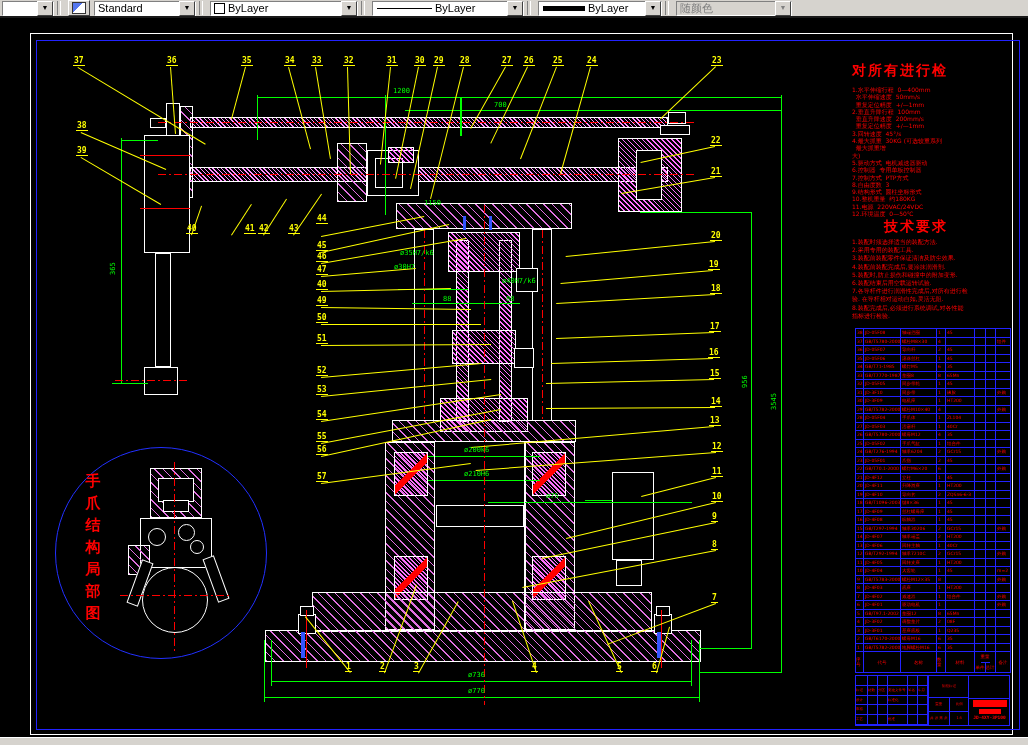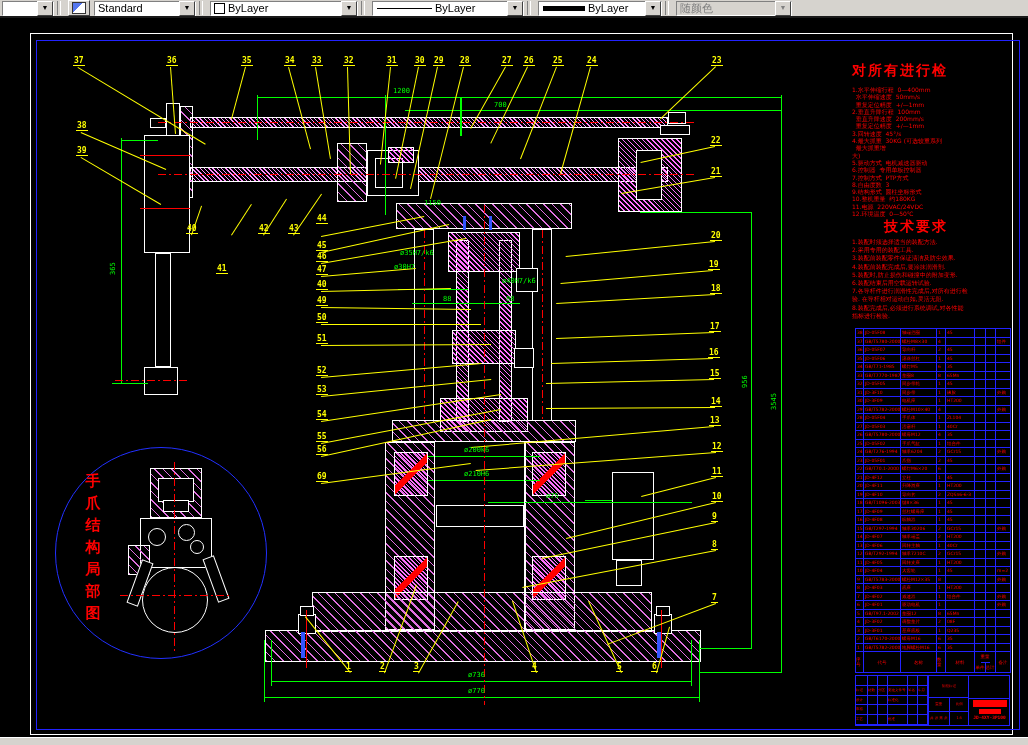--- a/index.html
+++ b/index.html
@@ -312,21 +312,21 @@
           <div class="balloon" style="left: 166px; top: 57px;">36</div>
           <div class="line c-y" style="left: 78px; top: 67px; width: 149.375px; height: 1px; transform: rotate(0.541568rad);"></div>
           <div class="balloon" style="left: 73px; top: 57px;">37</div>
           <div class="line c-y" style="left: 81px; top: 132px; width: 92.7038px; height: 1px; transform: rotate(0.410557rad);"></div>
           <div class="balloon" style="left: 76px; top: 122px;">38</div>
           <div class="line c-y" style="left: 81px; top: 157px; width: 92.7847px; height: 1px; transform: rotate(0.531178rad);"></div>
           <div class="balloon" style="left: 76px; top: 147px;">39</div>
           <div class="line c-y" style="left: 191px; top: 235px; width: 30.6757px; height: 1px; transform: rotate(-1.23874rad);"></div>
           <div class="balloon" style="left: 186px; top: 225px;">40</div>
           <div class="line c-y" style="left: 231px; top: 235px; width: 36.8917px; height: 1px; transform: rotate(-0.99783rad);"></div>
-          <div class="balloon" style="left: 216px; top: 225px; margin-top: 40px;">41</div>
+          <div class="balloon" style="left: 244px; top: 225px;">41</div>
           <div class="line c-y" style="left: 263px; top: 235px; width: 42.72px; height: 1px; transform: rotate(-1.00227rad);"></div>
           <div class="balloon" style="left: 258px; top: 225px;">42</div>
           <div class="line c-y" style="left: 293px; top: 235px; width: 49.6488px; height: 1px; transform: rotate(-0.971621rad);"></div>
           <div class="balloon" style="left: 288px; top: 225px;">43</div>
           <div class="line c-y" style="left: 321px; top: 236px; width: 104.924px; height: 1px; transform: rotate(-0.191788rad);"></div>
           <div class="balloon" style="left: 316px; top: 215px;">44</div>
           <div class="line c-y" style="left: 321px; top: 252px; width: 131.027px; height: 1px; transform: rotate(-0.215358rad);"></div>
           <div class="balloon" style="left: 316px; top: 242px;">45</div>
           <div class="line c-y" style="left: 321px; top: 263px; width: 147.139px; height: 1px; transform: rotate(-0.170735rad);"></div>
           <div class="balloon" style="left: 316px; top: 253px;">46</div>
@@ -344,21 +344,21 @@
           <div class="balloon" style="left: 316px; top: 367px;">52</div>
           <div class="line c-y" style="left: 321px; top: 396px; width: 170.848px; height: 1px; transform: rotate(-0.0996686rad);"></div>
           <div class="balloon" style="left: 316px; top: 386px;">53</div>
           <div class="line c-y" style="left: 321px; top: 421px; width: 182.014px; height: 1px; transform: rotate(-0.14889rad);"></div>
           <div class="balloon" style="left: 316px; top: 411px;">54</div>
           <div class="line c-y" style="left: 321px; top: 443px; width: 183.183px; height: 1px; transform: rotate(-0.186689rad);"></div>
           <div class="balloon" style="left: 316px; top: 433px;">55</div>
           <div class="line c-y" style="left: 321px; top: 456px; width: 173.98px; height: 1px; transform: rotate(-0.214305rad);"></div>
           <div class="balloon" style="left: 316px; top: 446px;">56</div>
           <div class="line c-y" style="left: 321px; top: 483px; width: 151.327px; height: 1px; transform: rotate(-0.132552rad);"></div>
-          <div class="balloon" style="left: 316px; top: 473px;">69</div>
+          <div class="balloon" style="left: 316px; top: 473px;">57</div>
           <div class="dim" style="left: 393px; top: 88px;">1200</div>
           <div class="dim" style="left: 494px; top: 102px;">700</div>
           <div class="dim rot" style="left: 110px; top: 275px;">365</div>
           <div class="dim rot" style="left: 742px; top: 388px;">956</div>
           <div class="dim rot" style="left: 771px; top: 410px;">3545</div>
           <div class="dim" style="left: 464px; top: 447px;">ø200k6</div>
           <div class="dim" style="left: 464px; top: 471px;">ø210H6</div>
           <div class="dim" style="left: 546px; top: 493px;">ø75</div>
           <div class="dim" style="left: 468px; top: 672px;">ø736</div>
           <div class="dim" style="left: 468px; top: 688px;">ø770</div>

